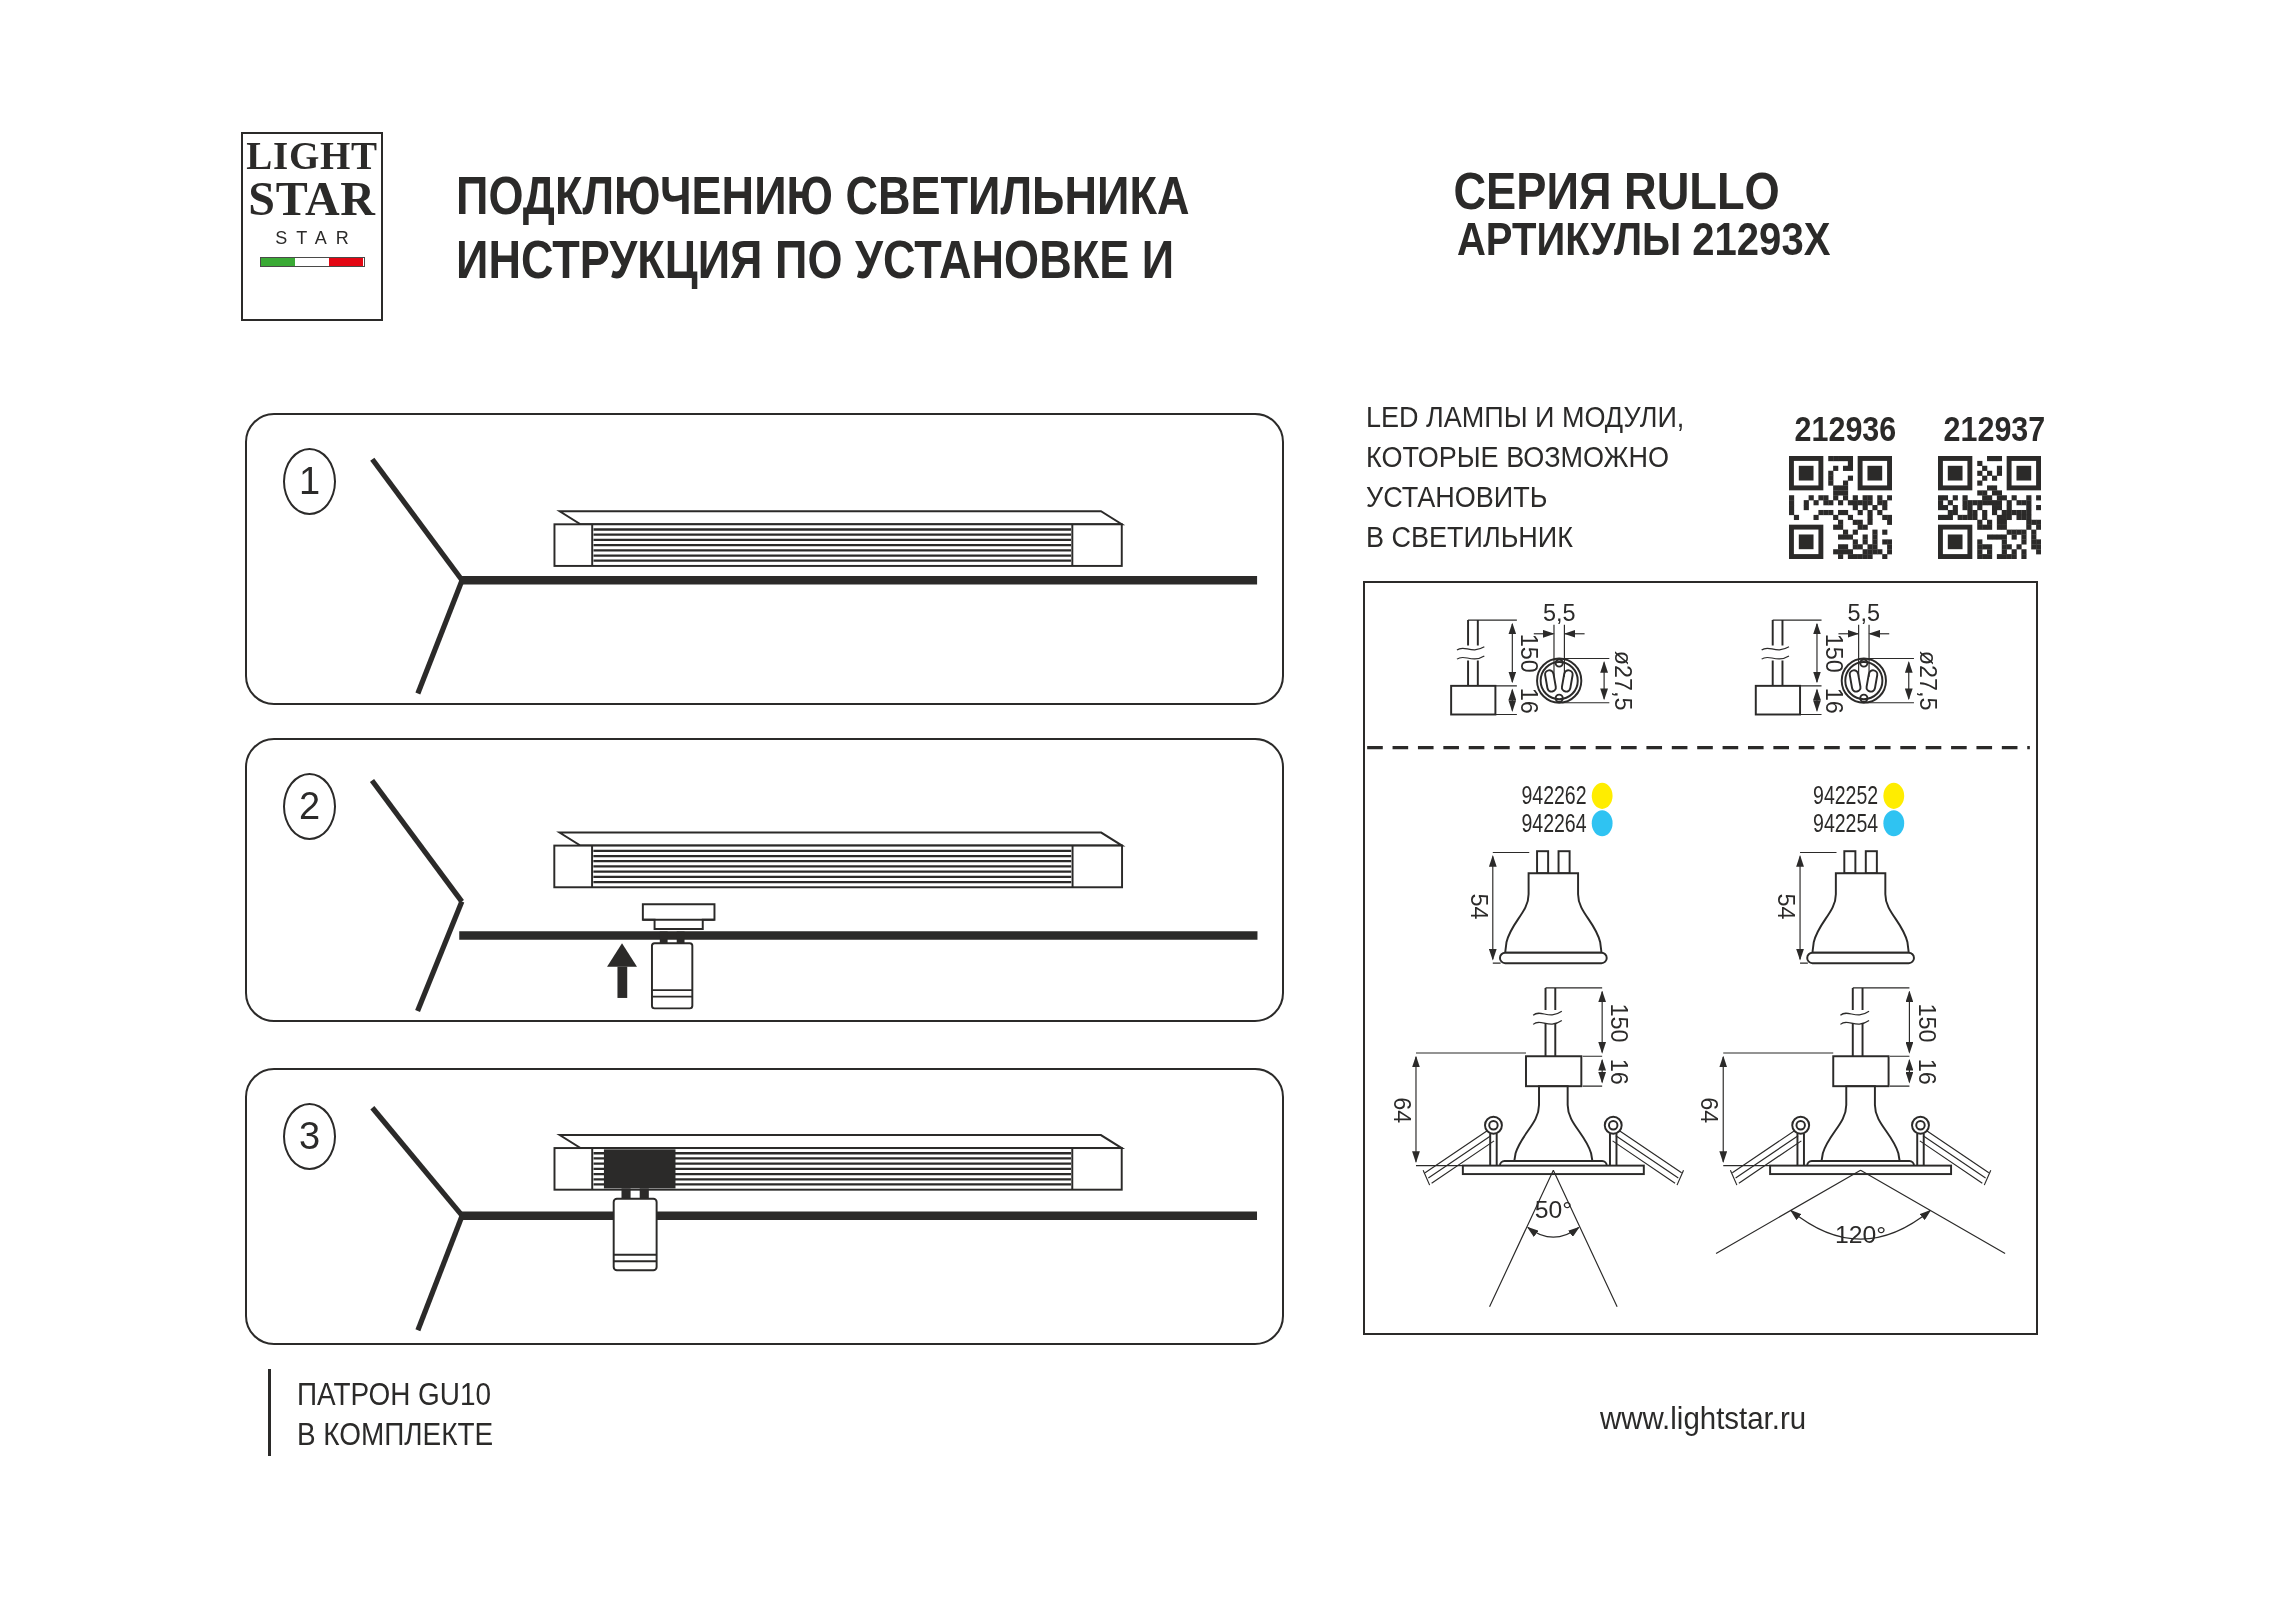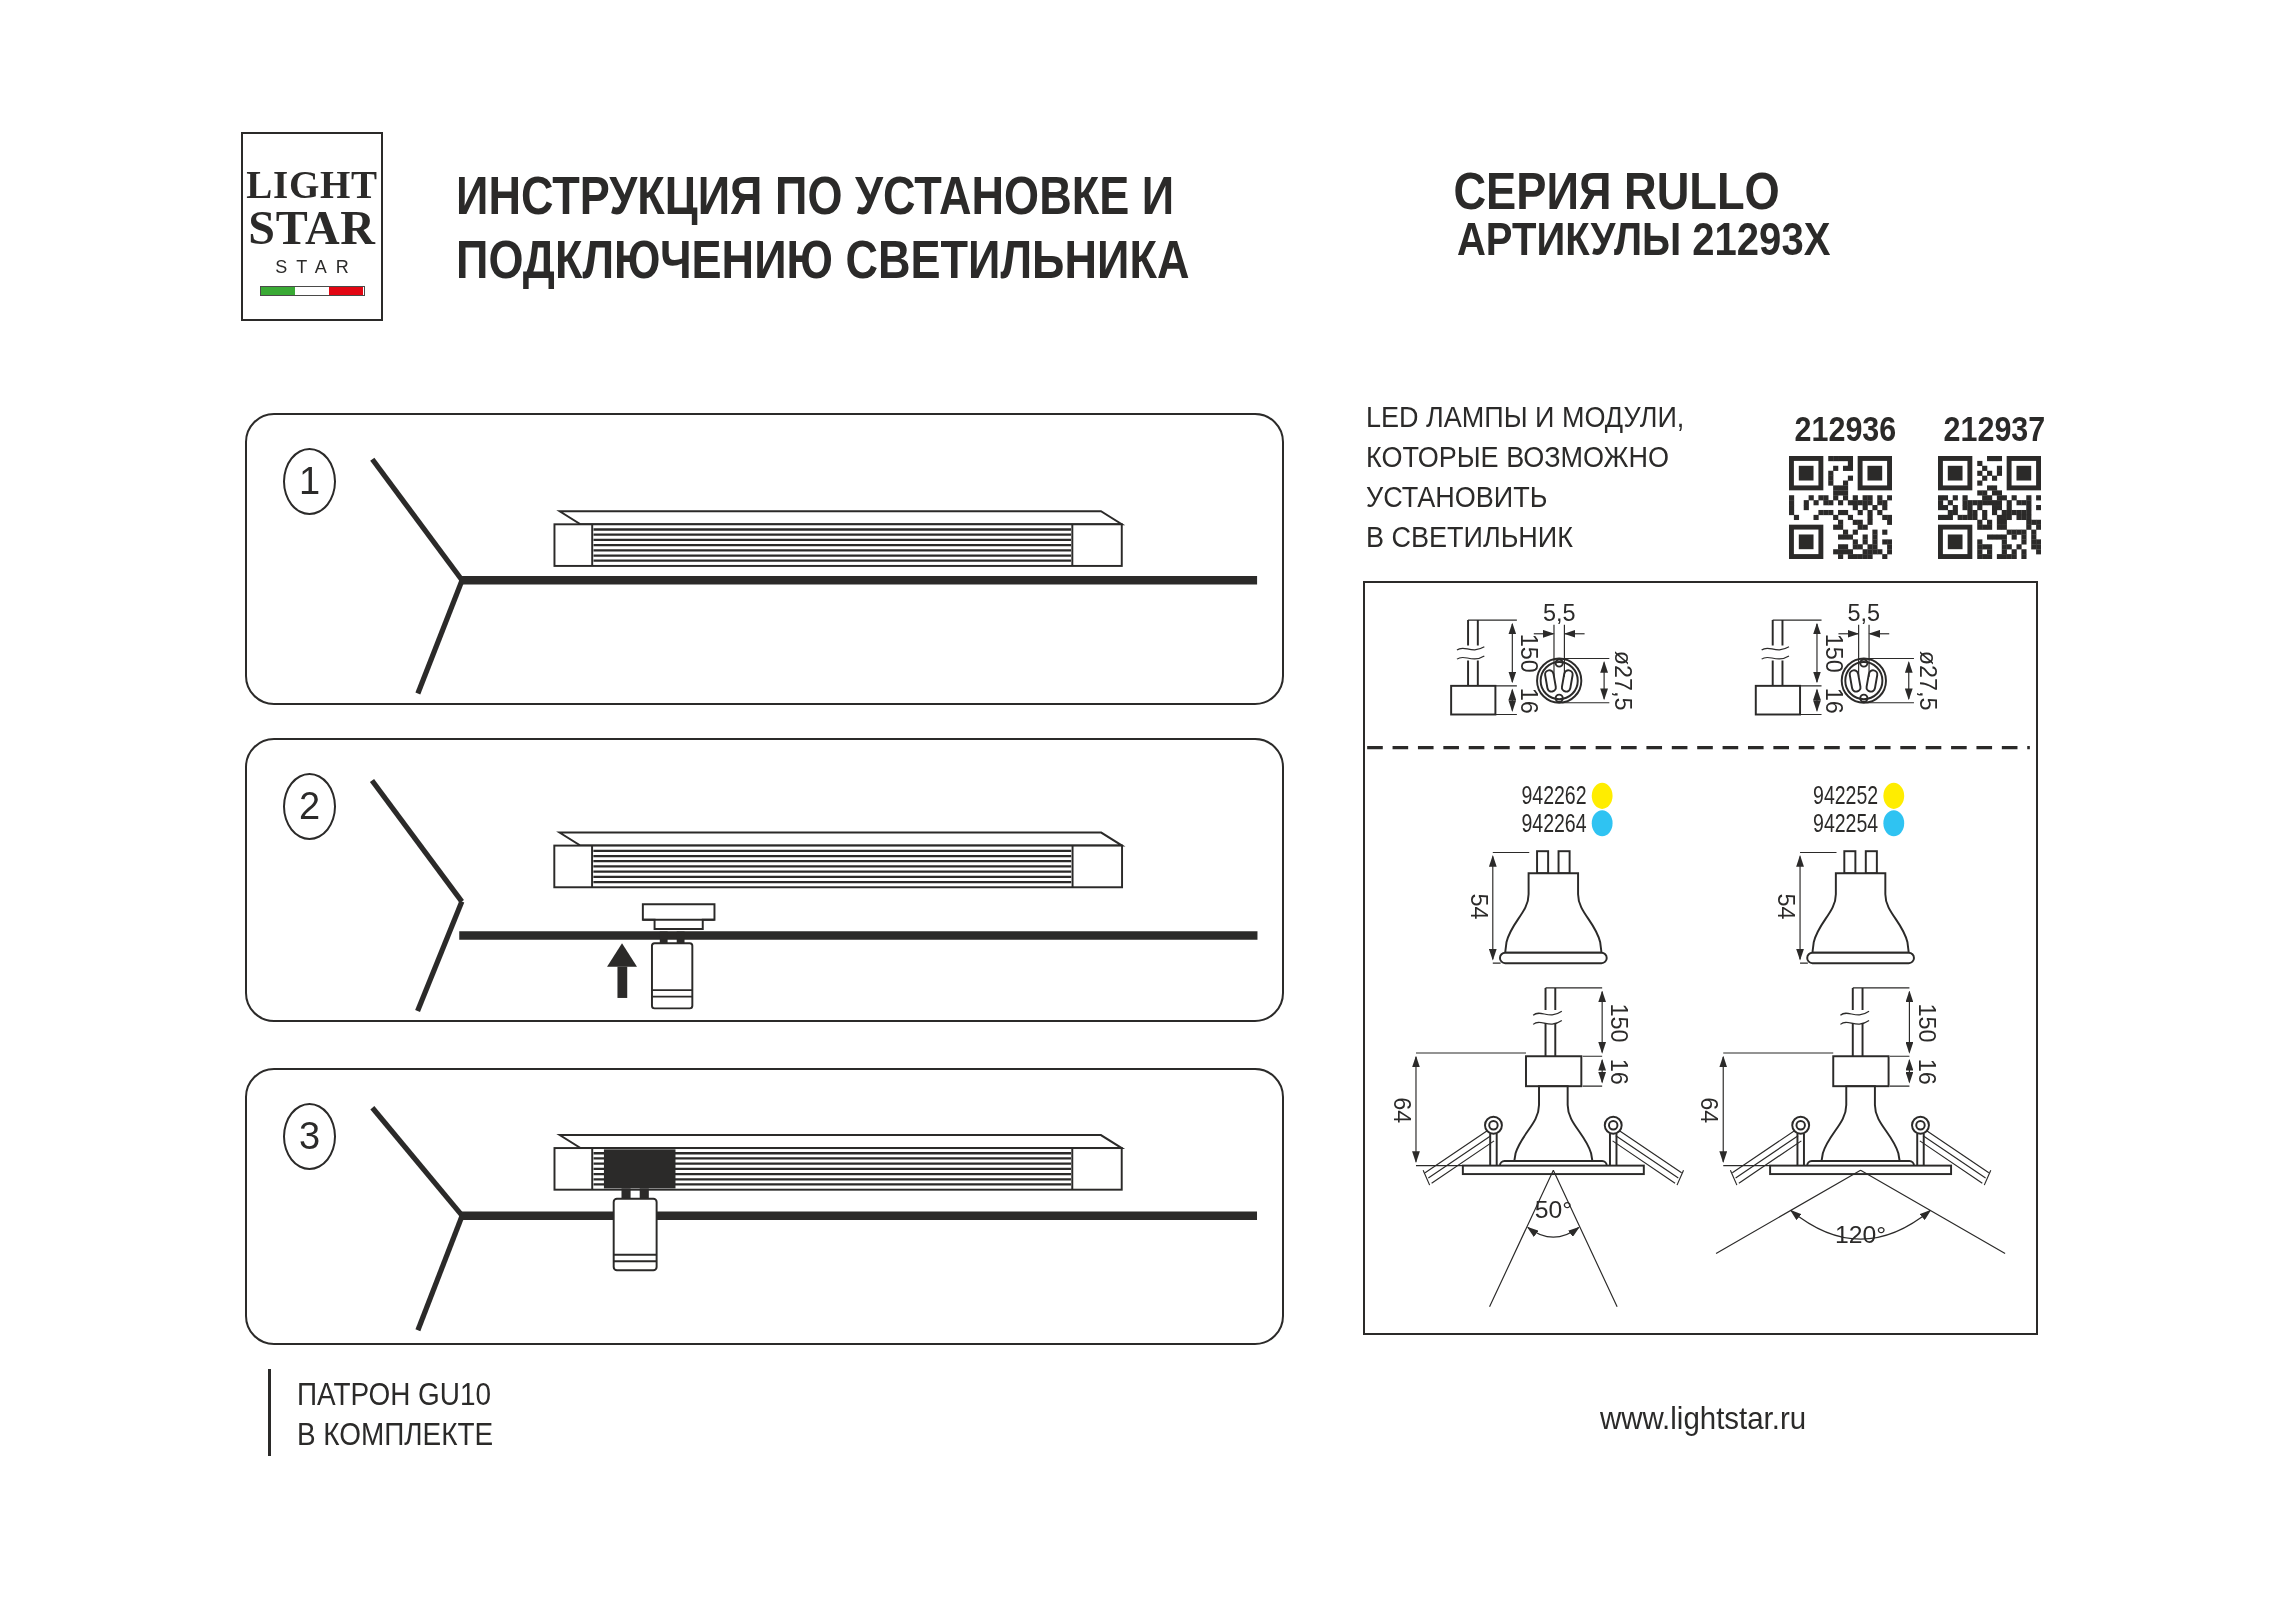--- a/index.html
+++ b/index.html
@@ -4,21 +4,21 @@
 <style>
   html,body{margin:0;padding:0;background:#fff}
   .page{position:relative;width:2284px;height:1616px;background:#fff;overflow:hidden;
         font-family:"Liberation Sans",sans-serif;color:#2b2a29}
   .abs{position:absolute}
   .cx{display:inline-block;transform:scaleX(.85);transform-origin:left top;white-space:nowrap}
   .cxc{display:inline-block;transform:scaleX(.87);transform-origin:center top;white-space:nowrap}
 
   
   .logo{left:241px;top:132px;width:138px;height:185px;border:2px solid #2b2a29;text-align:center}
-  .logo .l1{font-family:"Liberation Serif",serif;font-weight:bold;font-size:39px;letter-spacing:0.7px;margin-top:31px;line-height:39px}
+  .logo .l1{font-family:"Liberation Serif",serif;font-weight:bold;font-size:39px;letter-spacing:0.7px;margin-top:2px;line-height:39px}
   .logo .l2{font-family:"Liberation Serif",serif;font-weight:bold;font-size:48px;letter-spacing:0.7px;line-height:46px;margin-top:1.3px}
   .logo .l3{font-size:18px;letter-spacing:9px;margin-top:6.5px;text-indent:9px;line-height:19.5px}
   .flag{width:103px;height:8.5px;margin:8.5px auto 0;border:1.3px solid #4a4a49;display:flex}
   .flag div{flex:1;height:100%}
 
   
   .title{left:456px;top:164px;font-size:53px;font-weight:bold;line-height:64px}
   .series{left:1429px;top:171px;width:273px;text-align:center}
   .series .s1{font-size:52px;font-weight:bold;line-height:40px}
   .series .s2{font-size:46px;font-weight:bold;line-height:46px;margin-top:5px}
@@ -69,22 +69,22 @@
     <div class="l2">STAR</div>
     <div class="l3">STAR</div>
     <div class="flag">
       <div style="background: rgb(58, 170, 53);"></div>
       <div style="background: rgb(255, 255, 255);"></div>
       <div style="background: rgb(227, 6, 19);"></div>
     </div>
   </div>
 
   <div class="abs title">
+    <div><span class="cx">ПОДКЛЮЧЕНИЮ СВЕТИЛЬНИКА</span></div>
     <div><span class="cx">ИНСТРУКЦИЯ ПО УСТАНОВКЕ И</span></div>
-    <div><span class="cx">ПОДКЛЮЧЕНИЮ СВЕТИЛЬНИКА</span></div>
   </div>
 
   <div class="abs series">
     <div class="s1"><span class="cxc">СЕРИЯ RULLO</span></div>
     <div class="s2"><span class="cxc">АРТИКУЛЫ 21293X</span></div>
   </div>
 
   <div class="abs stepbox" style="top:413px;height:288px">
     <div class="badge">1</div>
     <svg width="1030" height="283" viewBox="0 0 1582 435">

